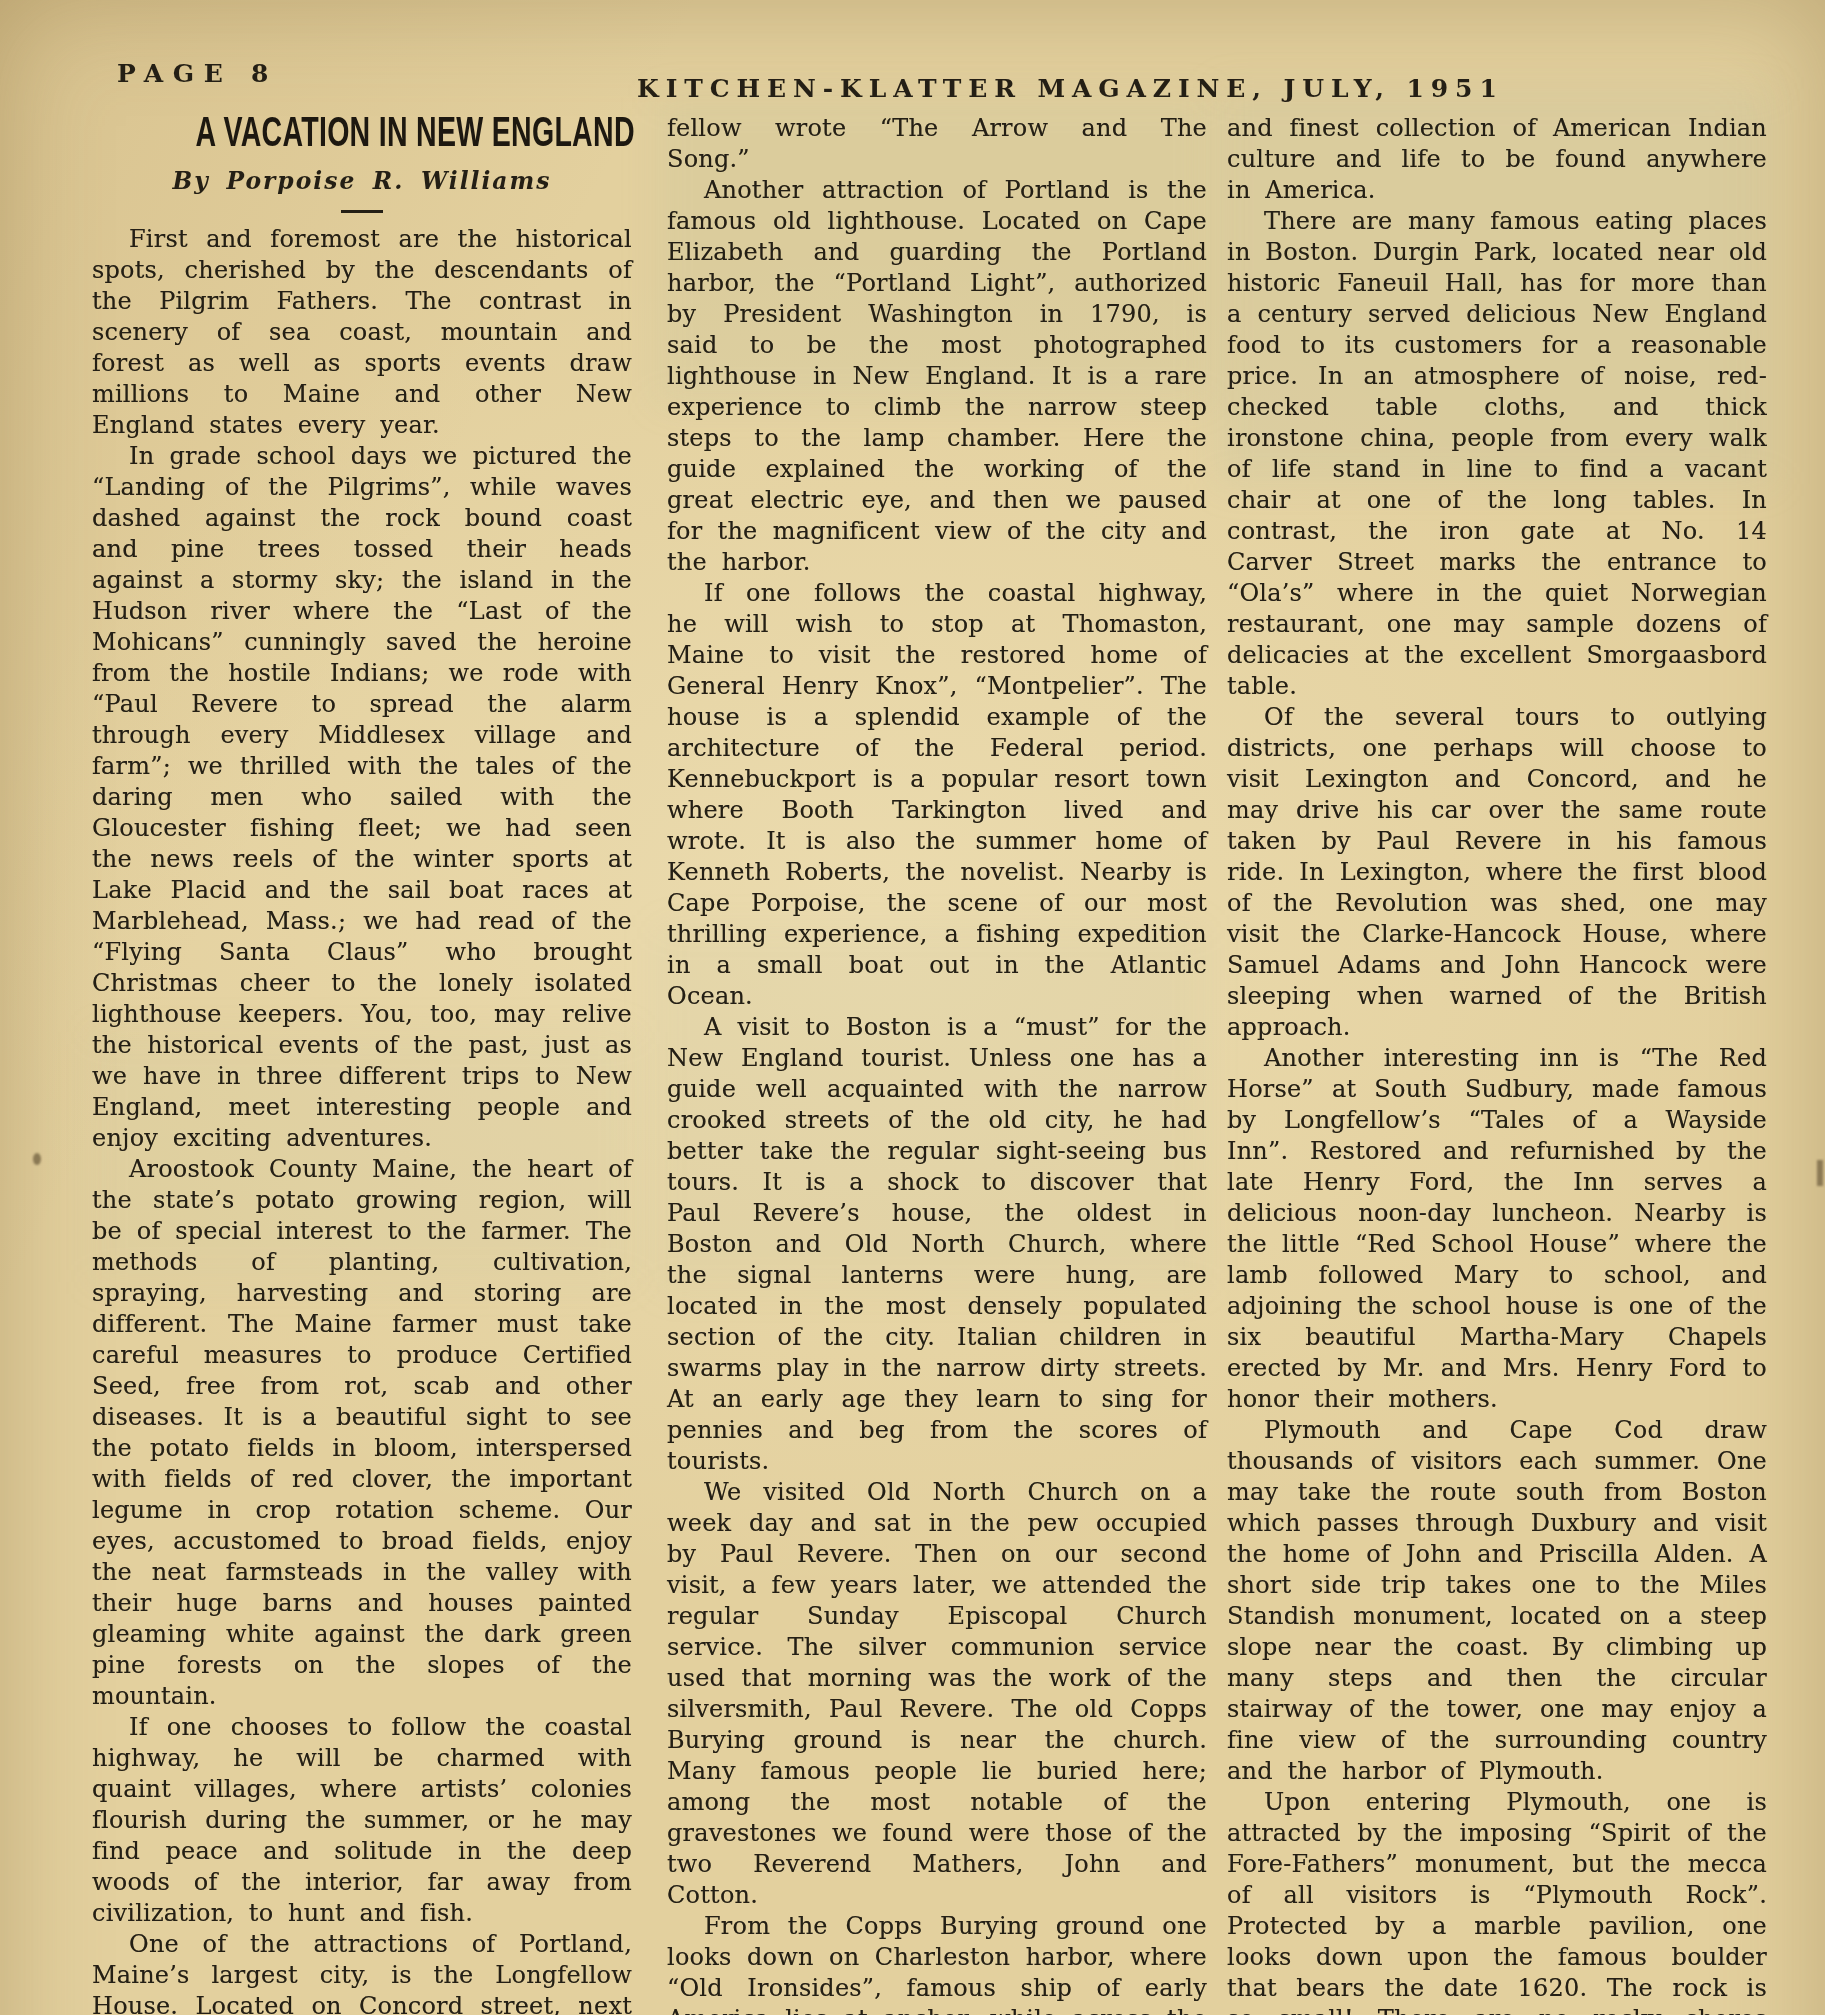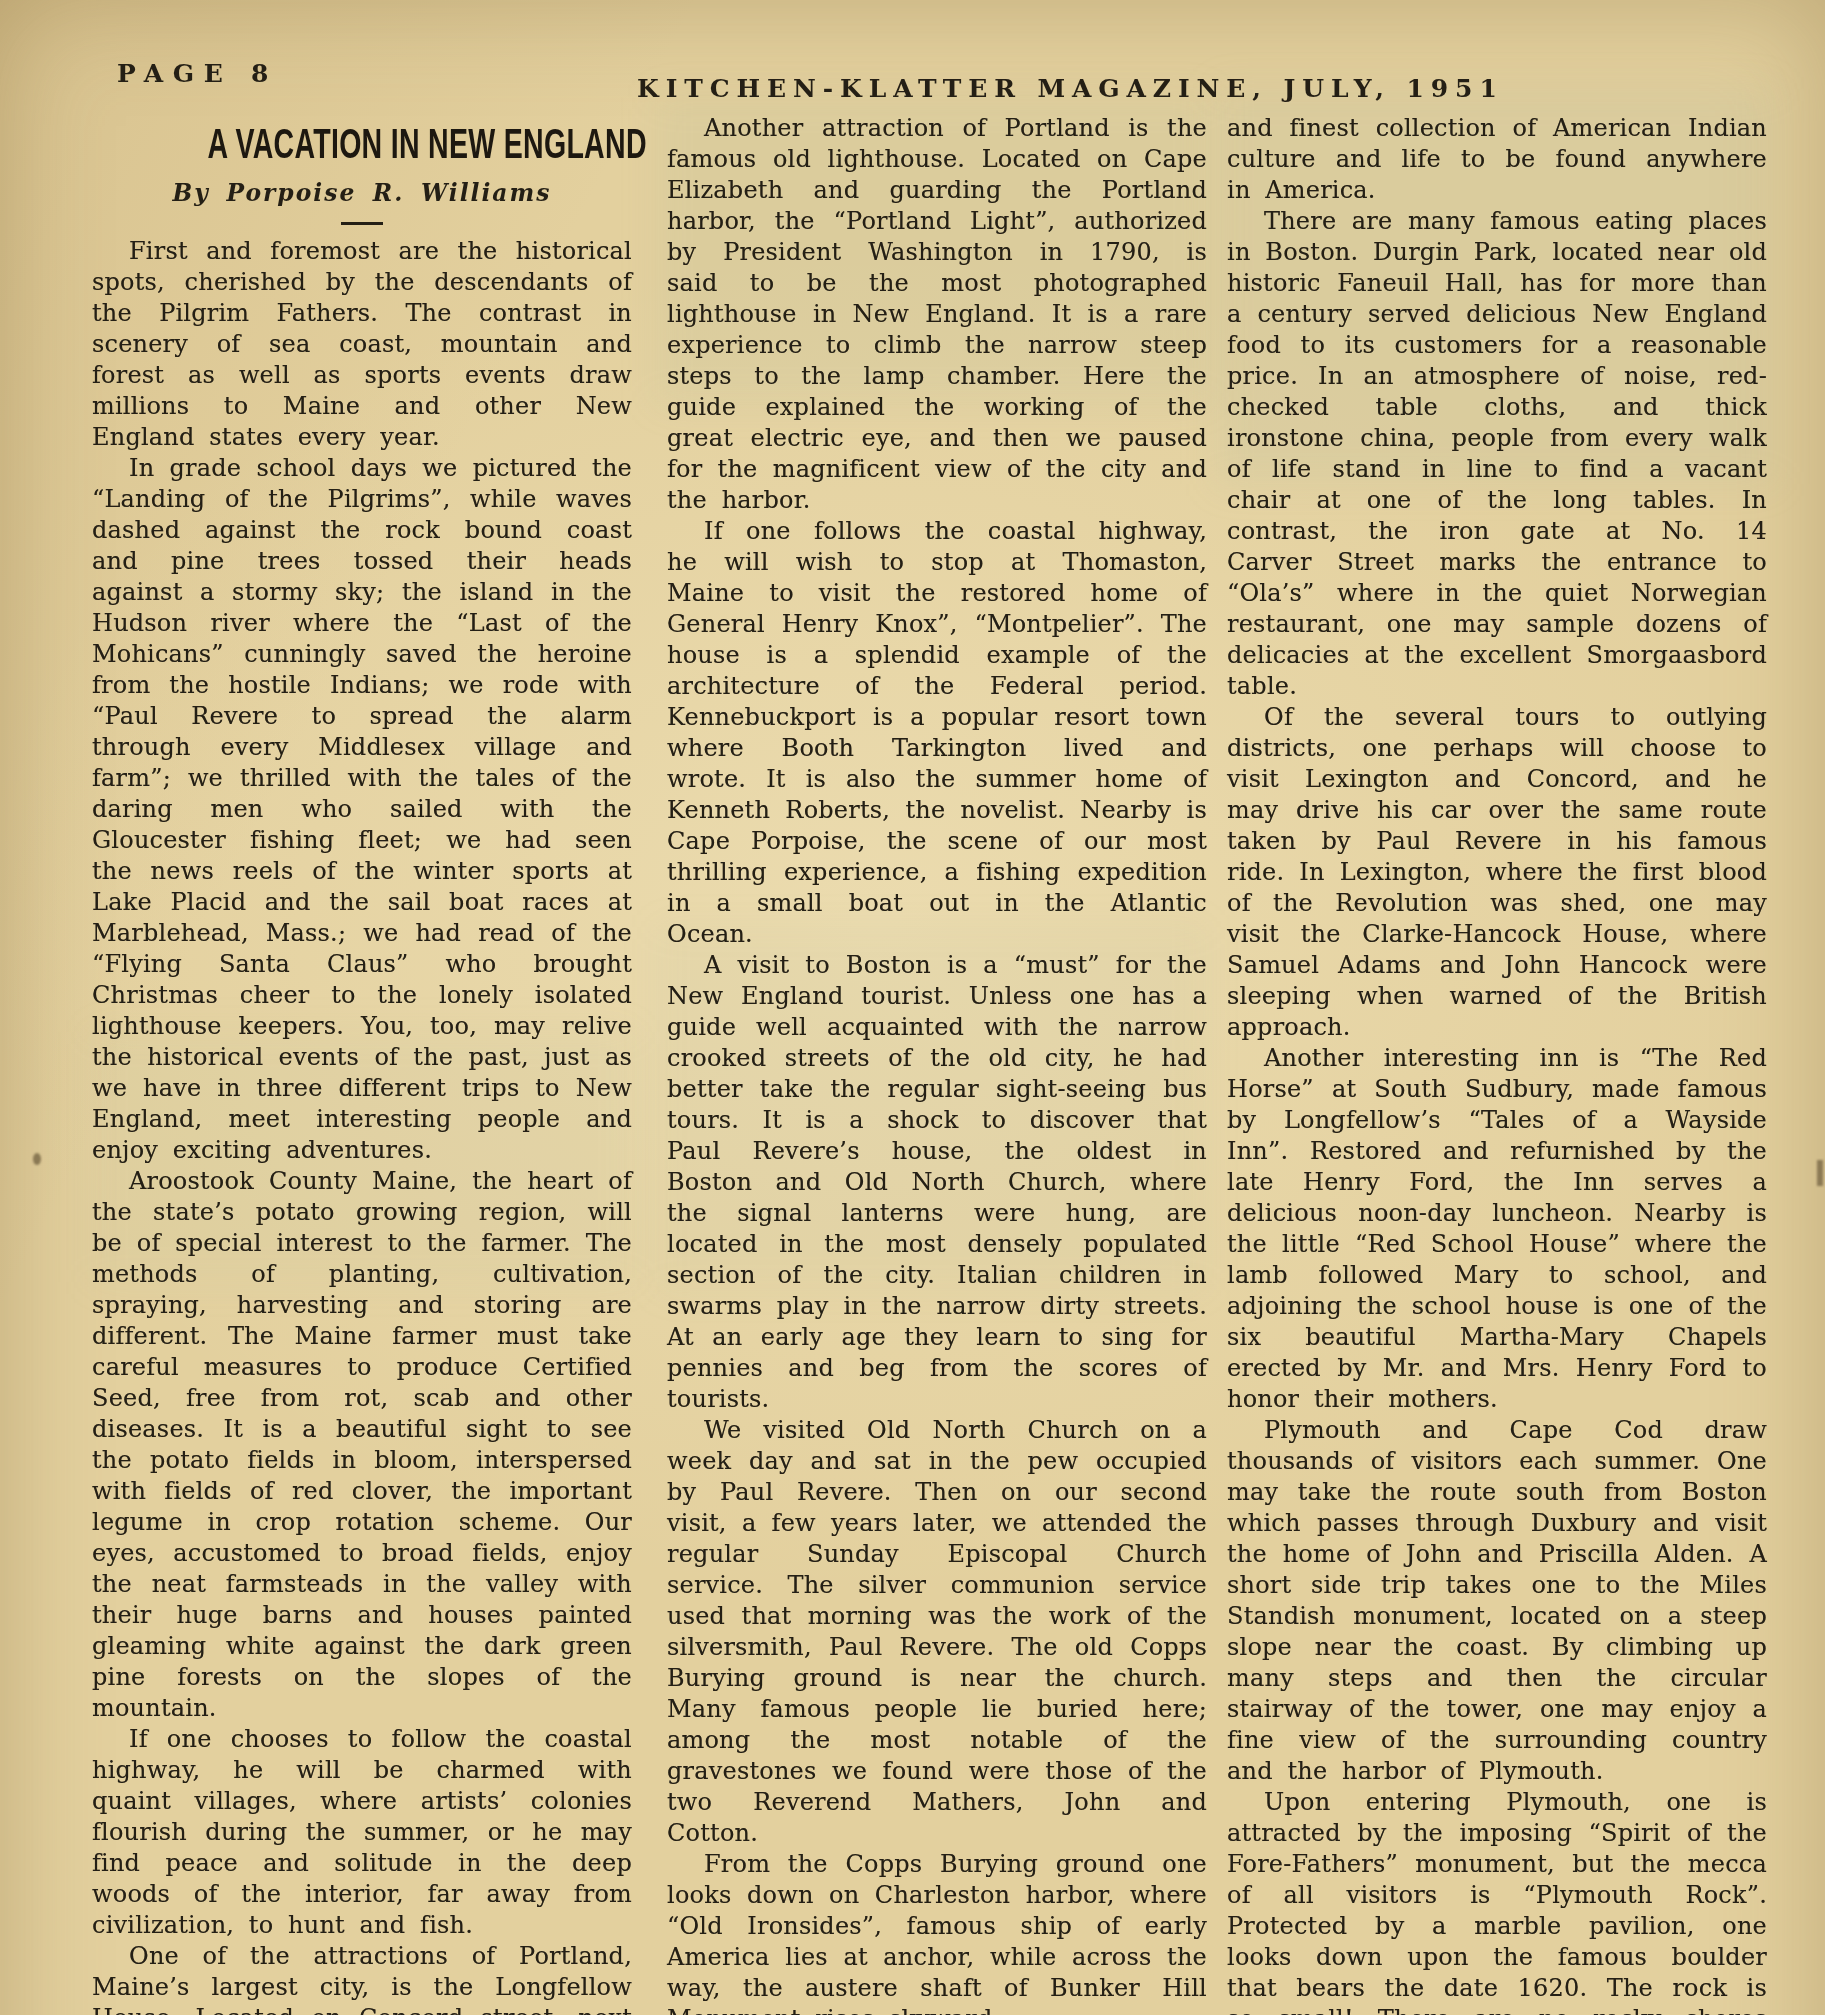--- a/index.html
+++ b/index.html
@@ -65,21 +65,21 @@
   .col {
     position: absolute;
     top: 113px;
     width: 540px;
   }
   .col1 { left: 92px;  top: 108px; }
   .col2 { left: 667px; }
   .col3 { left: 1227px; }
 
   .article-title {
-    margin: 12px;
+    margin: 0;
     text-align: center;
     white-space: nowrap;
     height: 45px;
   }
   .title-inner {
     display: inline-block;
     font: 700 42px "Liberation Sans", sans-serif;
     letter-spacing: 0.4px;
     transform: scaleX(0.68);
     transform-origin: center;
@@ -130,20 +130,21 @@
     <div class="byline">By Porpoise R. Williams</div>
     <div class="byline-rule"></div>
     <p class="body-p">First and foremost are the historical spots, cherished by the descendants of the Pilgrim Fathers. The contrast in scenery of sea coast, mountain and forest as well as sports events draw millions to Maine and other New England states every year.</p>
     <p class="body-p">In grade school days we pictured the “Landing of the Pilgrims”, while waves dashed against the rock bound coast and pine trees tossed their heads against a stormy sky; the island in the Hudson river where the “Last of the Mohicans” cunningly saved the heroine from the hostile Indians; we rode with “Paul Revere to spread the alarm through every Middlesex village and farm”; we thrilled with the tales of the daring men who sailed with the Gloucester fishing fleet; we had seen the news reels of the winter sports at Lake Placid and the sail boat races at Marblehead, Mass.; we had read of the “Flying Santa Claus” who brought Christmas cheer to the lonely isolated lighthouse keepers. You, too, may relive the historical events of the past, just as we have in three different trips to New England, meet interesting people and enjoy exciting adventures.</p>
     <p class="body-p">Aroostook County Maine, the heart of the state’s potato growing region, will be of special interest to the farmer. The methods of planting, cultivation, spraying, harvesting and storing are different. The Maine farmer must take careful measures to produce Certified Seed, free from rot, scab and other diseases. It is a beautiful sight to see the potato fields in bloom, interspersed with fields of red clover, the important legume in crop rotation scheme. Our eyes, accustomed to broad fields, enjoy the neat farmsteads in the valley with their huge barns and houses painted gleaming white against the dark green pine forests on the slopes of the mountain.</p>
     <p class="body-p">If one chooses to follow the coastal highway, he will be charmed with quaint villages, where artists’ colonies flourish during the summer, or he may find peace and solitude in the deep woods of the interior, far away from civilization, to hunt and fish.</p>
     <p class="body-p">One of the attractions of Portland, Maine’s largest city, is the Longfellow House. Located on Concord street, next door to the Historical Library, the house is a three-story brick structure, furnished in the style of the 1840’s. The modern housewife would find the task of cooking a hard and exacting one in the old-fashioned gloomy kitchen. On the walls of the study, where “The Rainy Day” was written, hangs a piece of the vine mentioned in the poem. In the garden, shaded by the huge old elms, one may walk along paths, or sit on a bench in the vine covered summer house where Long-</p>
   </div>
 
   <div class="col col2">
+    <p class="body-p cont">fellow wrote “The Arrow and The Song.”</p>
     <p class="body-p">Another attraction of Portland is the famous old lighthouse. Located on Cape Elizabeth and guarding the Portland harbor, the “Portland Light”, authorized by President Washington in 1790, is said to be the most photographed lighthouse in New England. It is a rare experience to climb the narrow steep steps to the lamp chamber. Here the guide explained the working of the great electric eye, and then we paused for the magnificent view of the city and the harbor.</p>
     <p class="body-p">If one follows the coastal highway, he will wish to stop at Thomaston, Maine to visit the restored home of General Henry Knox”, “Montpelier”. The house is a splendid example of the architecture of the Federal period. Kennebuckport is a popular resort town where Booth Tarkington lived and wrote. It is also the summer home of Kenneth Roberts, the novelist. Nearby is Cape Porpoise, the scene of our most thrilling experience, a fishing expedition in a small boat out in the Atlantic Ocean.</p>
     <p class="body-p">A visit to Boston is a “must” for the New England tourist. Unless one has a guide well acquainted with the narrow crooked streets of the old city, he had better take the regular sight-seeing bus tours. It is a shock to discover that Paul Revere’s house, the oldest in Boston and Old North Church, where the signal lanterns were hung, are located in the most densely populated section of the city. Italian children in swarms play in the narrow dirty streets. At an early age they learn to sing for pennies and beg from the scores of tourists.</p>
     <p class="body-p">We visited Old North Church on a week day and sat in the pew occupied by Paul Revere. Then on our second visit, a few years later, we attended the regular Sunday Episcopal Church service. The silver communion service used that morning was the work of the silversmith, Paul Revere. The old Copps Burying ground is near the church. Many famous people lie buried here; among the most notable of the gravestones we found were those of the two Reverend Mathers, John and Cotton.</p>
     <p class="body-p">From the Copps Burying ground one looks down on Charleston harbor, where “Old Ironsides”, famous ship of early America lies at anchor, while across the way, the austere shaft of Bunker Hill Monument rises skyward.</p>
 
   </div>
 
   <div class="col col3">
     <p class="body-p cont">and finest collection of American Indian culture and life to be found anywhere in America.</p>

